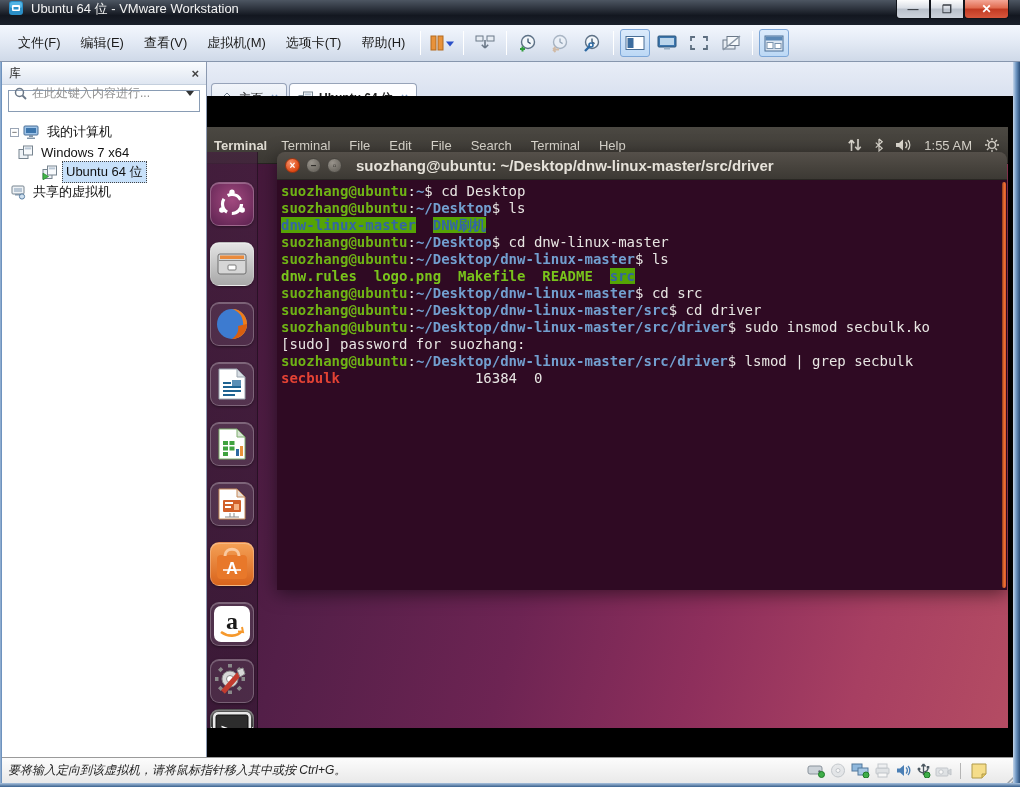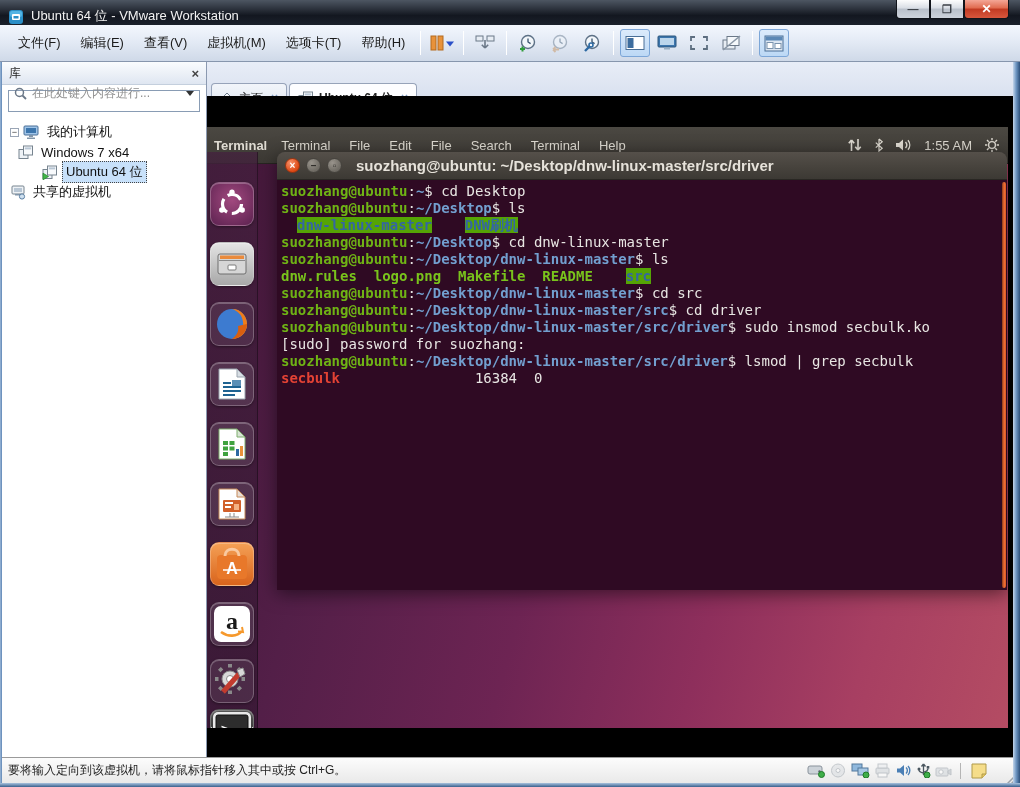--- a/index.html
+++ b/index.html
@@ -3,21 +3,21 @@
 <meta charset="utf-8">
 <style>
   * { margin:0; padding:0; box-sizing:border-box; }
   html,body { background:#555; }
   #root { position:relative; width:1020px; height:787px; background:#000;
           font-family:"Liberation Sans",sans-serif; overflow:hidden; user-select:none; }
 
   
   .titlebar { position:absolute; left:0; top:0; width:1020px; height:25px;
     background:linear-gradient(180deg,#4d5662 0%,#2a303a 38%,#131720 62%,#1b212b 100%);
-    display:flex; align-items:flex-end; color:#f2f2f2; font-size:13px; }
+    display:flex; align-items:flex-start; color:#f2f2f2; font-size:13px; }
   .titlebar .appicon { margin:0 7px 0 8px; display:flex; }
   .winbtns { position:absolute; right:11px; top:0; display:flex; }
   .winbtn { height:19px; border:1px solid #11141a; border-top:none; display:flex;
     align-items:center; justify-content:center; border-radius:0 0 4px 4px;
     background:linear-gradient(180deg,#fdfdfd 0%,#d8dde4 45%,#b9c0ca 50%,#cdd3dc 100%);
     color:#3a3f46; font-size:11px; font-weight:bold; }
   .winbtn.min { width:34px; border-radius:0 0 0 4px; }
   .winbtn.max { width:34px; border-radius:0; }
   .winbtn.close { width:45px;
     background:linear-gradient(180deg,#f4a696 0%,#e06a4e 45%,#c13a22 50%,#d8573d 100%);
@@ -102,30 +102,30 @@
   .term-btn.c { background:radial-gradient(circle at 35% 30%,#f6926b,#dd4814 70%); border:1px solid #9c3410; margin-left:8px; }
   .term-btn.m,.term-btn.x { background:radial-gradient(circle at 35% 30%,#99948c,#6e6a63 70%); border:1px solid #46433e; color:#2e2c29; }
   .term-title { margin-left:14px; font-size:15px; font-weight:bold; color:#e6e2da; }
   .term-body { position:relative; height:410px; background:#2f0a23; padding:3px 0 0 4px;
     font-family:"DejaVu Sans Mono","Liberation Mono",monospace; font-size:14px; line-height:17px; }
   .tl { white-space:pre; height:17px; }
   .t-u { color:#6fb315; font-weight:bold; }
   .t-f { color:#e8e6e3; }
   .t-p { color:#729fcf; font-weight:bold; }
   .t-e { color:#79c31c; font-weight:bold; }
-  .t-o { color:#3465a4; background:#55a405; font-weight:bold;margin-left:16px; }
+  .t-o { color:#3465a4; background:#55a405; font-weight:bold; }
   .t-r { color:#e34234; font-weight:bold; }
   .term-scroll { position:absolute; right:1px; top:2px; bottom:2px; width:4px;
     background:linear-gradient(90deg,#8a3a17,#ef7038 55%,#d9571f); border-radius:2px; }
 
   
   .statusbar { position:absolute; left:2px; top:757px; width:1011px; height:26px;
     background:linear-gradient(180deg,#fcfcfc,#e9e9e9); border-top:1px solid #9a9a9a;
     display:flex; align-items:center; font-size:12px; color:#1e1e1e; padding:0 6px; }
-  .statusbar .msg { flex:1; }
+  .statusbar .msg { flex:1;font-style:italic; }
   .sicons { display:flex; align-items:center; margin-right:20px; }
   .sicons .icon { margin-left:4px; display:flex; }
   .ssep { width:1px; height:16px; background:#b5b5b5; margin:0 6px 0 8px; }
   .grip { position:absolute; right:2px; bottom:2px; }
 
   .frame-l { position:absolute; left:0; top:62px; width:2px; height:721px;
     background:linear-gradient(90deg,#9db8d8,#5e86b5); }
   .frame-r { position:absolute; left:1013px; top:62px; width:7px; height:721px;
     background:linear-gradient(90deg,#c3d5ea 0%,#6e96c2 45%,#2d5覧 100%);
     background:linear-gradient(90deg,#c3d5ea 0%,#6e96c2 45%,#2d507a 100%); }

